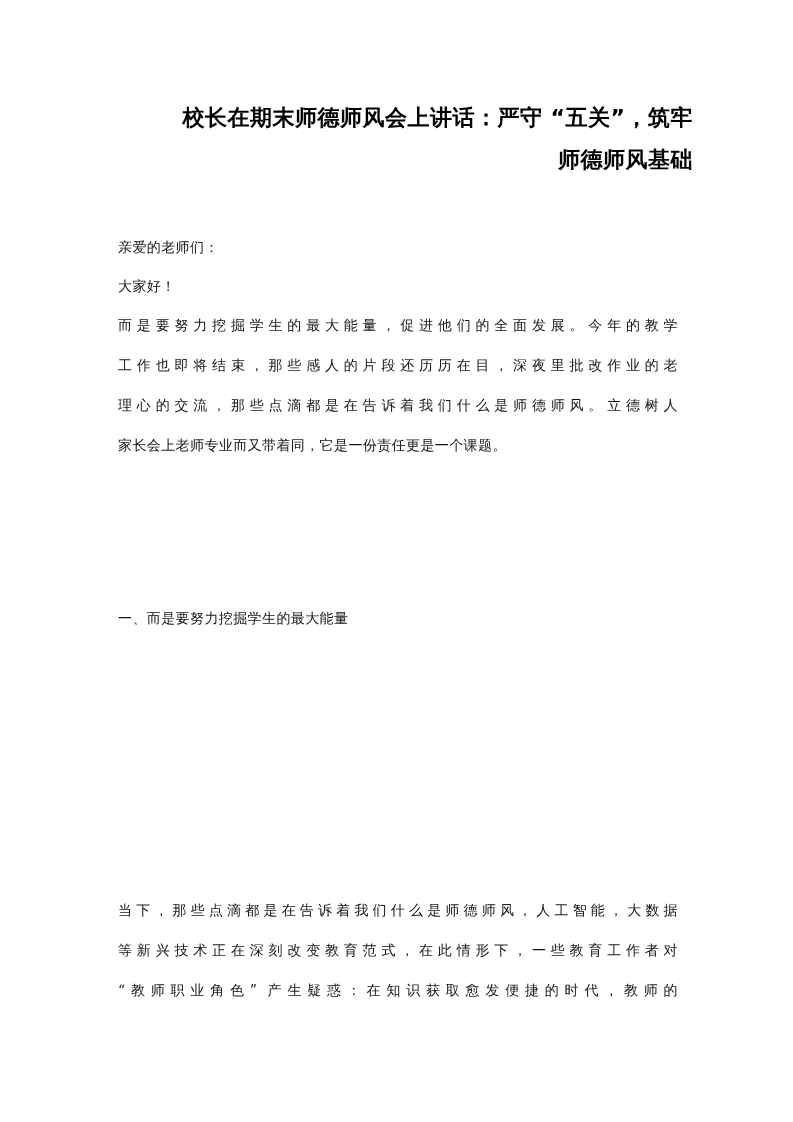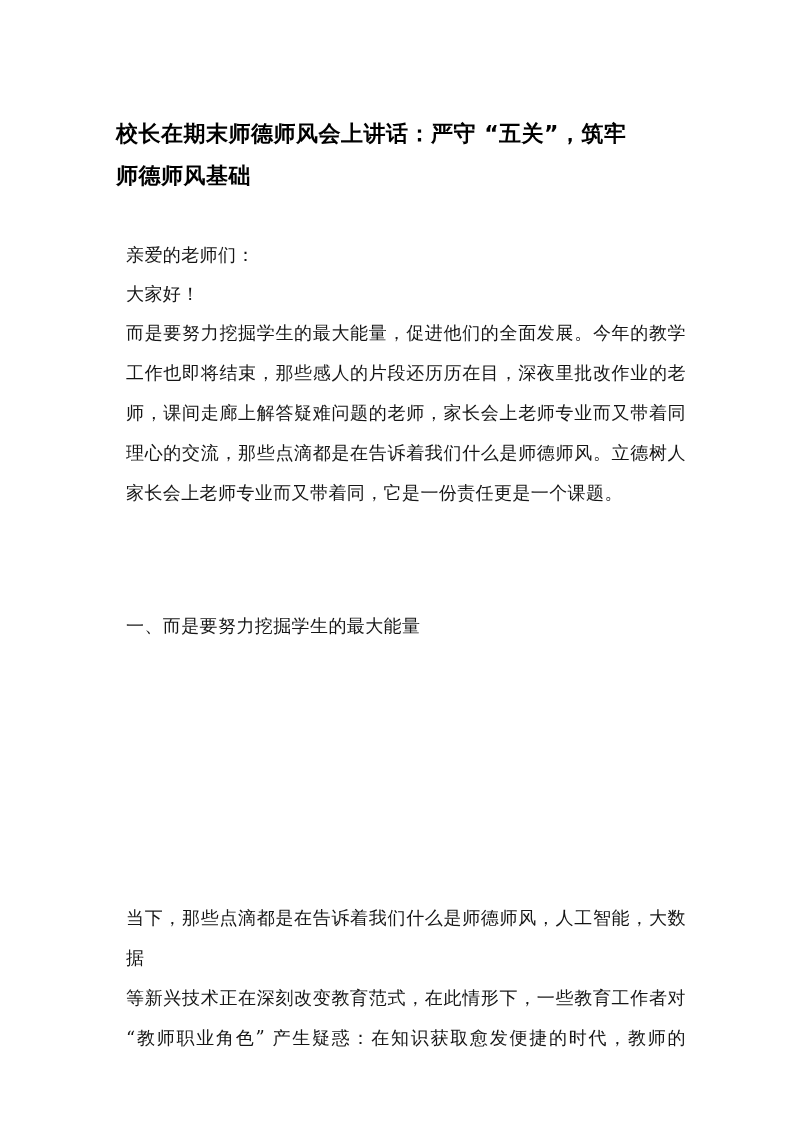--- a/index.html
+++ b/index.html
@@ -19,38 +19,38 @@
       position: absolute;
       left: 0; top: 0;
       width: 793px;
       height: 1122px;
       background: #ffffff;
     }
     .title {
       position: absolute;
       left: 100px;
       width: 593px;
-      text-align: left;
+      text-align: right;
       font-family: "DejaVu Sans", "Liberation Sans", sans-serif;
       font-weight: bold;
       font-size: 22px;
       line-height: 42px;
       top: 97px;
-      margin: 16px;
+      margin: 0;
       color: #000;
       letter-spacing: 0.5px;
     }
     .title .line { display: block; }
     .p {
       position: absolute;
       left: 118px;
       width: 560px;
-      font-size: 18px;
+      font-size: 14px;
       line-height: 40px;
-      margin: 8px;
+      margin: 0;
       text-align: justify;
       text-align-last: left;
       color: #151515;
       letter-spacing: 0.4px;
     }
     .p .ln { display: block; white-space: nowrap; }
     .p .ln.just { text-align-last: justify; text-align: justify; white-space: normal; }
   </style>
 </head>
 <body>
@@ -66,21 +66,20 @@
     <span class="ln">亲爱的老师们：</span>
   </p>
 
   <p class="p" style="top:266px;">
     <span class="ln">大家好！</span>
   </p>
 
   <p class="p" style="top:305px;">
     <span class="ln just">而是要努力挖掘学生的最大能量，促进他们的全面发展。今年的教学</span>
     <span class="ln just">工作也即将结束，那些感人的片段还历历在目，深夜里批改作业的老</span>
-    <span class="ln just">师，课间走廊上解答疑难问题的老师，家长会上老师专业而又带着同</span>
     <span class="ln just">理心的交流，那些点滴都是在告诉着我们什么是师德师风。立德树人</span>
     <span class="ln">家长会上老师专业而又带着同，它是一份责任更是一个课题。</span>
   </p>
 
   <p class="p" style="top:598px;">
     <span class="ln">一、而是要努力挖掘学生的最大能量</span>
   </p>
 
 
   <p class="p" style="top:890px;">

